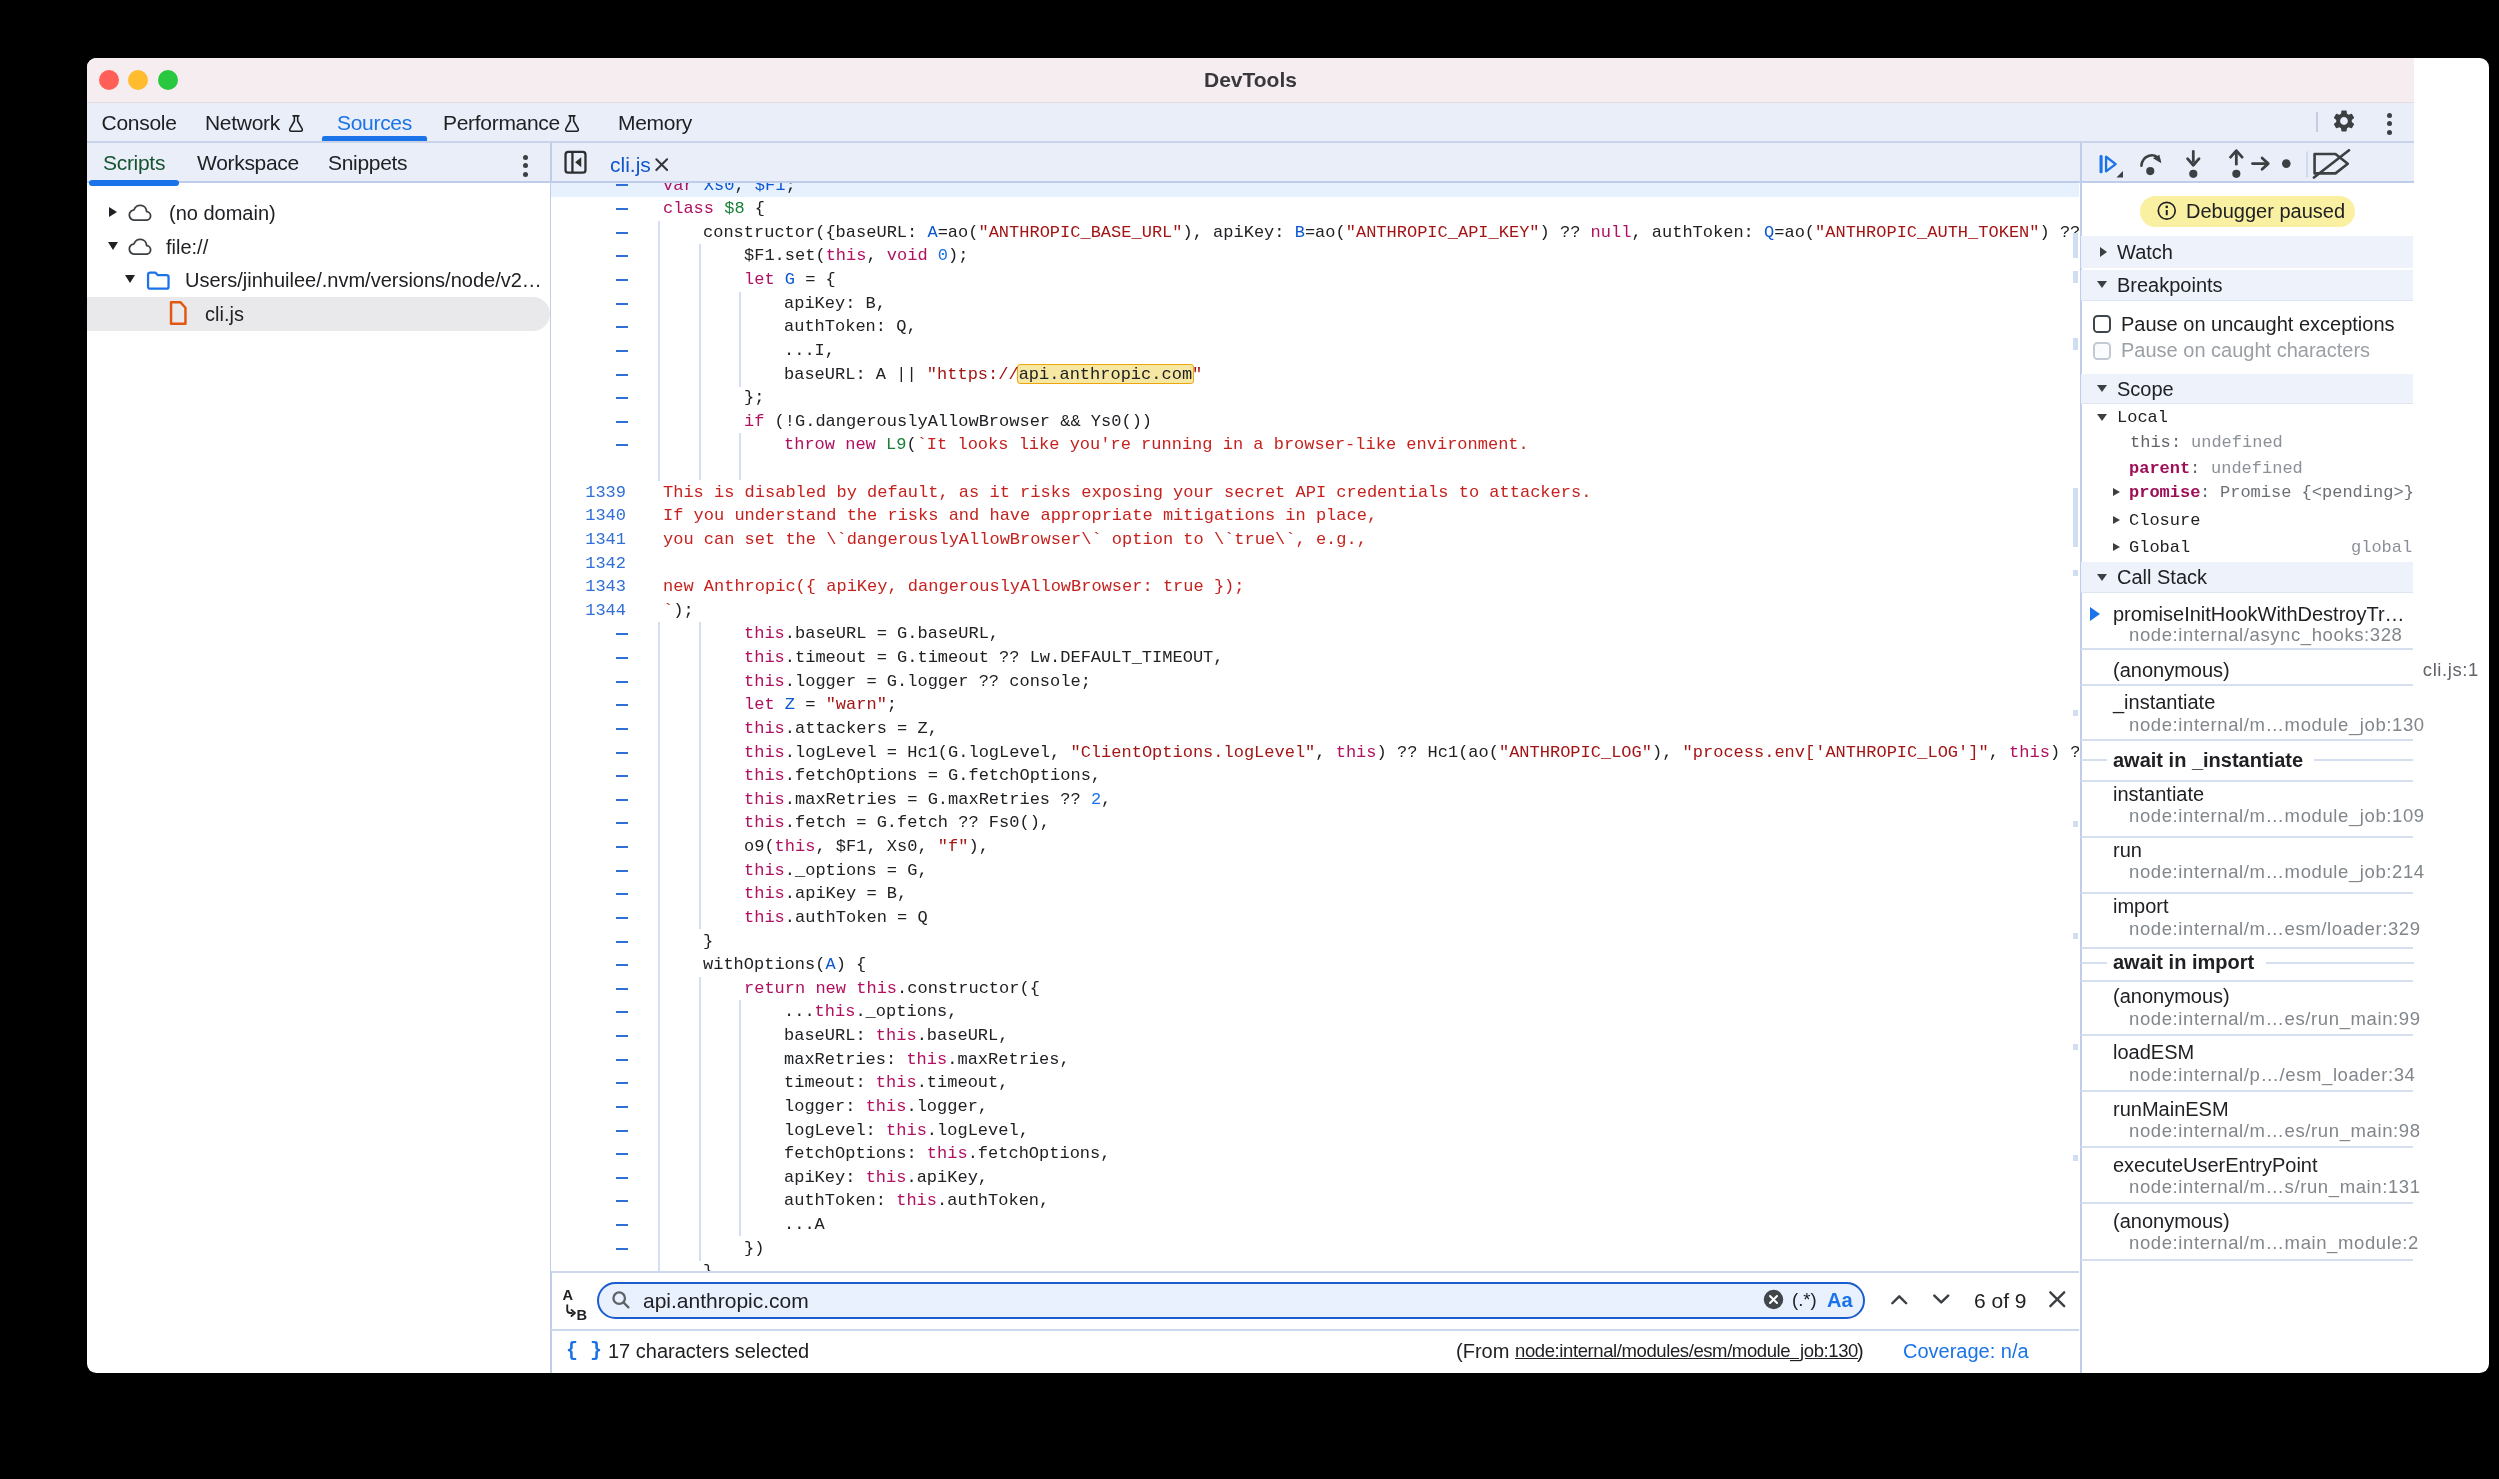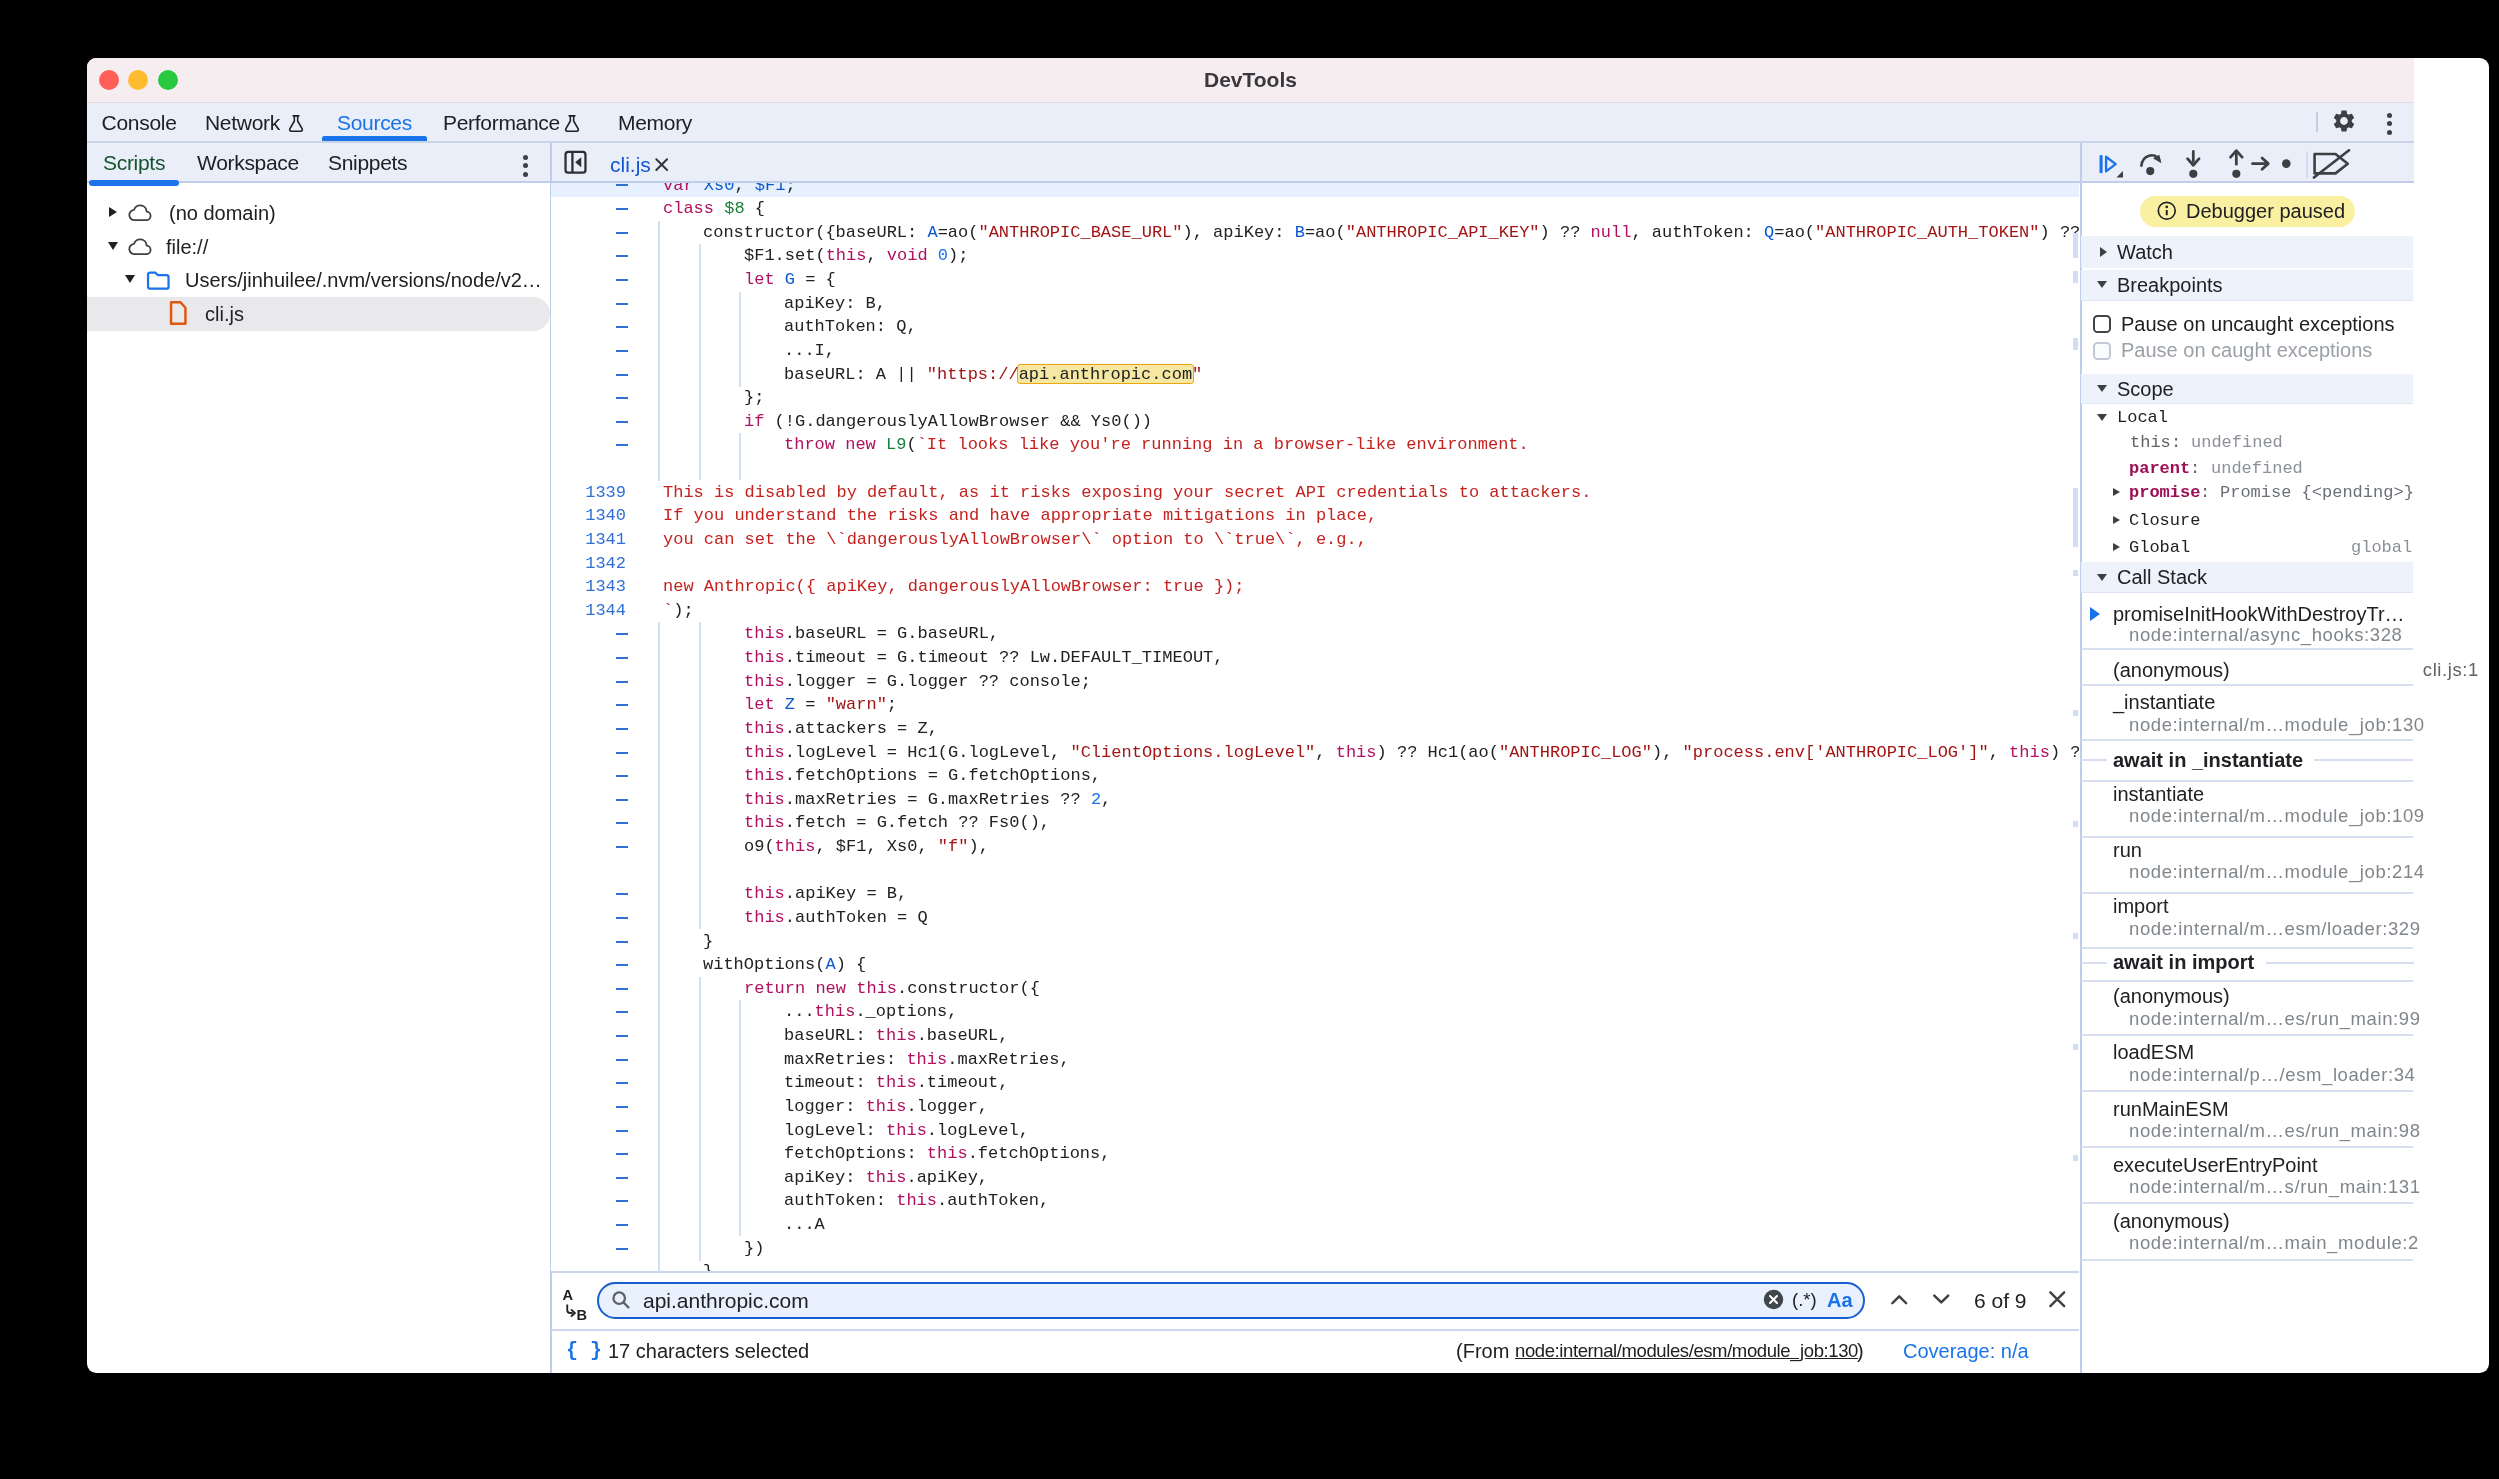--- a/index.html
+++ b/index.html
@@ -129,20 +129,21 @@
       <div style="position:absolute;left:0;top:439px;width:1528px;height:23.6px;font:17px/23.6px 'Liberation Mono',monospace;white-space:pre"><span style="position:absolute;left:65px;top:10.6px;width:11.5px;height:2.3px;background:#2f6fd6"></span><span style="position:absolute;left:193px;top:0"><span style="color:#b0105f">this</span><span style="color:#202124">.baseURL = G.baseURL,</span></span></div>
       <div style="position:absolute;left:0;top:463px;width:1528px;height:23.6px;font:17px/23.6px 'Liberation Mono',monospace;white-space:pre"><span style="position:absolute;left:65px;top:10.6px;width:11.5px;height:2.3px;background:#2f6fd6"></span><span style="position:absolute;left:193px;top:0"><span style="color:#b0105f">this</span><span style="color:#202124">.timeout = G.timeout ?? Lw.DEFAULT_TIMEOUT,</span></span></div>
       <div style="position:absolute;left:0;top:487px;width:1528px;height:23.6px;font:17px/23.6px 'Liberation Mono',monospace;white-space:pre"><span style="position:absolute;left:65px;top:10.6px;width:11.5px;height:2.3px;background:#2f6fd6"></span><span style="position:absolute;left:193px;top:0"><span style="color:#b0105f">this</span><span style="color:#202124">.logger = G.logger ?? console;</span></span></div>
       <div style="position:absolute;left:0;top:510px;width:1528px;height:23.6px;font:17px/23.6px 'Liberation Mono',monospace;white-space:pre"><span style="position:absolute;left:65px;top:10.6px;width:11.5px;height:2.3px;background:#2f6fd6"></span><span style="position:absolute;left:193px;top:0"><span style="color:#b0105f">let</span><span style="color:#202124"> </span><span style="color:#0b57d0">Z</span><span style="color:#202124"> = </span><span style="color:#a31515">"warn"</span><span style="color:#202124">;</span></span></div>
       <div style="position:absolute;left:0;top:534px;width:1528px;height:23.6px;font:17px/23.6px 'Liberation Mono',monospace;white-space:pre"><span style="position:absolute;left:65px;top:10.6px;width:11.5px;height:2.3px;background:#2f6fd6"></span><span style="position:absolute;left:193px;top:0"><span style="color:#b0105f">this</span><span style="color:#202124">.attackers = Z,</span></span></div>
       <div style="position:absolute;left:0;top:558px;width:1528px;height:23.6px;font:17px/23.6px 'Liberation Mono',monospace;white-space:pre"><span style="position:absolute;left:65px;top:10.6px;width:11.5px;height:2.3px;background:#2f6fd6"></span><span style="position:absolute;left:193px;top:0"><span style="color:#b0105f">this</span><span style="color:#202124">.logLevel = Hc1(G.logLevel, </span><span style="color:#a31515">"ClientOptions.logLevel"</span><span style="color:#202124">, </span><span style="color:#b0105f">this</span><span style="color:#202124">) ?? Hc1(ao(</span><span style="color:#a31515">"ANTHROPIC_LOG"</span><span style="color:#202124">), </span><span style="color:#a31515">"process.env['ANTHROPIC_LOG']"</span><span style="color:#202124">, </span><span style="color:#b0105f">this</span><span style="color:#202124">) ?</span></span></div>
       <div style="position:absolute;left:0;top:581px;width:1528px;height:23.6px;font:17px/23.6px 'Liberation Mono',monospace;white-space:pre"><span style="position:absolute;left:65px;top:10.6px;width:11.5px;height:2.3px;background:#2f6fd6"></span><span style="position:absolute;left:193px;top:0"><span style="color:#b0105f">this</span><span style="color:#202124">.fetchOptions = G.fetchOptions,</span></span></div>
       <div style="position:absolute;left:0;top:605px;width:1528px;height:23.6px;font:17px/23.6px 'Liberation Mono',monospace;white-space:pre"><span style="position:absolute;left:65px;top:10.6px;width:11.5px;height:2.3px;background:#2f6fd6"></span><span style="position:absolute;left:193px;top:0"><span style="color:#b0105f">this</span><span style="color:#202124">.maxRetries = G.maxRetries ?? </span><span style="color:#1a73e8">2</span><span style="color:#202124">,</span></span></div>
       <div style="position:absolute;left:0;top:628px;width:1528px;height:23.6px;font:17px/23.6px 'Liberation Mono',monospace;white-space:pre"><span style="position:absolute;left:65px;top:10.6px;width:11.5px;height:2.3px;background:#2f6fd6"></span><span style="position:absolute;left:193px;top:0"><span style="color:#b0105f">this</span><span style="color:#202124">.fetch = G.fetch ?? Fs0(),</span></span></div>
       <div style="position:absolute;left:0;top:652px;width:1528px;height:23.6px;font:17px/23.6px 'Liberation Mono',monospace;white-space:pre"><span style="position:absolute;left:65px;top:10.6px;width:11.5px;height:2.3px;background:#2f6fd6"></span><span style="position:absolute;left:193px;top:0"><span style="color:#202124">o9(</span><span style="color:#b0105f">this</span><span style="color:#202124">, $F1, Xs0, </span><span style="color:#a31515">"f"</span><span style="color:#202124">),</span></span></div>
+      <div style="position:absolute;left:0;top:676px;width:1528px;height:23.6px;font:17px/23.6px 'Liberation Mono',monospace;white-space:pre"><span style="position:absolute;left:65px;top:10.6px;width:11.5px;height:2.3px;background:#2f6fd6"></span><span style="position:absolute;left:193px;top:0"><span style="color:#b0105f">this</span><span style="color:#202124">._options = G,</span></span></div>
       <div style="position:absolute;left:0;top:699px;width:1528px;height:23.6px;font:17px/23.6px 'Liberation Mono',monospace;white-space:pre"><span style="position:absolute;left:65px;top:10.6px;width:11.5px;height:2.3px;background:#2f6fd6"></span><span style="position:absolute;left:193px;top:0"><span style="color:#b0105f">this</span><span style="color:#202124">.apiKey = B,</span></span></div>
       <div style="position:absolute;left:0;top:723px;width:1528px;height:23.6px;font:17px/23.6px 'Liberation Mono',monospace;white-space:pre"><span style="position:absolute;left:65px;top:10.6px;width:11.5px;height:2.3px;background:#2f6fd6"></span><span style="position:absolute;left:193px;top:0"><span style="color:#b0105f">this</span><span style="color:#202124">.authToken = Q</span></span></div>
       <div style="position:absolute;left:0;top:747px;width:1528px;height:23.6px;font:17px/23.6px 'Liberation Mono',monospace;white-space:pre"><span style="position:absolute;left:65px;top:10.6px;width:11.5px;height:2.3px;background:#2f6fd6"></span><span style="position:absolute;left:152px;top:0"><span style="color:#202124">}</span></span></div>
       <div style="position:absolute;left:0;top:770px;width:1528px;height:23.6px;font:17px/23.6px 'Liberation Mono',monospace;white-space:pre"><span style="position:absolute;left:65px;top:10.6px;width:11.5px;height:2.3px;background:#2f6fd6"></span><span style="position:absolute;left:152px;top:0"><span style="color:#202124">withOptions(</span><span style="color:#0b57d0">A</span><span style="color:#202124">) {</span></span></div>
       <div style="position:absolute;left:0;top:794px;width:1528px;height:23.6px;font:17px/23.6px 'Liberation Mono',monospace;white-space:pre"><span style="position:absolute;left:65px;top:10.6px;width:11.5px;height:2.3px;background:#2f6fd6"></span><span style="position:absolute;left:193px;top:0"><span style="color:#b0105f">return</span><span style="color:#202124"> </span><span style="color:#b0105f">new</span><span style="color:#202124"> </span><span style="color:#b0105f">this</span><span style="color:#202124">.constructor({</span></span></div>
       <div style="position:absolute;left:0;top:817px;width:1528px;height:23.6px;font:17px/23.6px 'Liberation Mono',monospace;white-space:pre"><span style="position:absolute;left:65px;top:10.6px;width:11.5px;height:2.3px;background:#2f6fd6"></span><span style="position:absolute;left:233px;top:0"><span style="color:#202124">...</span><span style="color:#b0105f">this</span><span style="color:#202124">._options,</span></span></div>
       <div style="position:absolute;left:0;top:841px;width:1528px;height:23.6px;font:17px/23.6px 'Liberation Mono',monospace;white-space:pre"><span style="position:absolute;left:65px;top:10.6px;width:11.5px;height:2.3px;background:#2f6fd6"></span><span style="position:absolute;left:233px;top:0"><span style="color:#202124">baseURL: </span><span style="color:#b0105f">this</span><span style="color:#202124">.baseURL,</span></span></div>
       <div style="position:absolute;left:0;top:865px;width:1528px;height:23.6px;font:17px/23.6px 'Liberation Mono',monospace;white-space:pre"><span style="position:absolute;left:65px;top:10.6px;width:11.5px;height:2.3px;background:#2f6fd6"></span><span style="position:absolute;left:233px;top:0"><span style="color:#202124">maxRetries: </span><span style="color:#b0105f">this</span><span style="color:#202124">.maxRetries,</span></span></div>
       <div style="position:absolute;left:0;top:888px;width:1528px;height:23.6px;font:17px/23.6px 'Liberation Mono',monospace;white-space:pre"><span style="position:absolute;left:65px;top:10.6px;width:11.5px;height:2.3px;background:#2f6fd6"></span><span style="position:absolute;left:233px;top:0"><span style="color:#202124">timeout: </span><span style="color:#b0105f">this</span><span style="color:#202124">.timeout,</span></span></div>
       <div style="position:absolute;left:0;top:912px;width:1528px;height:23.6px;font:17px/23.6px 'Liberation Mono',monospace;white-space:pre"><span style="position:absolute;left:65px;top:10.6px;width:11.5px;height:2.3px;background:#2f6fd6"></span><span style="position:absolute;left:233px;top:0"><span style="color:#202124">logger: </span><span style="color:#b0105f">this</span><span style="color:#202124">.logger,</span></span></div>
@@ -209,21 +210,21 @@
     <div style="position:absolute;left:2099px;top:138px;font:400 20px/30px 'Liberation Sans',sans-serif;color:#202124;white-space:pre;letter-spacing:0">Debugger paused</div>
     <div style="position:absolute;left:1994px;top:178px;width:332px;height:32px;background:#eef2fb;"></div>
     <div style="position:absolute;left:2013px;top:189px;width:0;height:0;border-top:5px solid transparent;border-bottom:5px solid transparent;border-left:7.7px solid #3c4043"></div>
     <div style="position:absolute;left:2030px;top:179px;font:400 20px/30px 'Liberation Sans',sans-serif;color:#202124;white-space:pre;letter-spacing:0">Watch</div>
     <div style="position:absolute;left:1994px;top:212px;width:332px;height:31px;background:#eef2fb;border-bottom:1.5px solid #dfe6f3"></div>
     <div style="position:absolute;left:2010px;top:223px;width:0;height:0;border-left:5px solid transparent;border-right:5px solid transparent;border-top:7.7px solid #3c4043"></div>
     <div style="position:absolute;left:2030px;top:212px;font:400 20px/30px 'Liberation Sans',sans-serif;color:#202124;white-space:pre;letter-spacing:0">Breakpoints</div>
     <div style="position:absolute;left:2006px;top:257px;width:17.7px;height:17.7px;border:2.3px solid #40454a;border-radius:4.6px;background:#fff"></div>
     <div style="position:absolute;left:2034px;top:251px;font:400 20px/30px 'Liberation Sans',sans-serif;color:#202124;white-space:pre;letter-spacing:0">Pause on uncaught exceptions</div>
     <div style="position:absolute;left:2006px;top:284px;width:17.7px;height:17.7px;border:2.3px solid #c3c9d4;border-radius:4.6px;background:#fafbfc"></div>
-    <div style="position:absolute;left:2034px;top:277px;font:400 20px/30px 'Liberation Sans',sans-serif;color:#9aa0a6;white-space:pre;letter-spacing:0">Pause on caught exceptions</div>
+    <div style="position:absolute;left:2034px;top:277px;font:400 20px/30px 'Liberation Sans',sans-serif;color:#9aa0a6;white-space:pre;letter-spacing:0">Pause on caught characters</div>
     <div style="position:absolute;left:1994px;top:316px;width:332px;height:30px;background:#eef2fb;border-bottom:1.5px solid #dfe6f3"></div>
     <div style="position:absolute;left:2010px;top:327px;width:0;height:0;border-left:5px solid transparent;border-right:5px solid transparent;border-top:7.7px solid #3c4043"></div>
     <div style="position:absolute;left:2030px;top:316px;font:400 20px/30px 'Liberation Sans',sans-serif;color:#202124;white-space:pre;letter-spacing:0">Scope</div>
     <div style="position:absolute;left:2010px;top:356px;width:0;height:0;border-left:5px solid transparent;border-right:5px solid transparent;border-top:7.7px solid #3c4043"></div>
     <div style="position:absolute;left:2030px;top:347px;font:400 17px/25.4px 'Liberation Mono',monospace;color:#202124;white-space:pre;letter-spacing:0">Local</div>
     <div style="position:absolute;left:2043px;top:372px;font:400 17px/25.4px 'Liberation Mono',monospace;color:#5f6368;white-space:pre;letter-spacing:0">this</div>
     <div style="position:absolute;left:2084px;top:372px;font:400 17px/25.4px 'Liberation Mono',monospace;color:#5f6368;white-space:pre;letter-spacing:0">: </div>
     <div style="position:absolute;left:2104px;top:372px;font:400 17px/25.4px 'Liberation Mono',monospace;color:#8b9098;white-space:pre;letter-spacing:0">undefined</div>
     <div style="position:absolute;left:2042px;top:398px;font:700 17px/25.4px 'Liberation Mono',monospace;color:#9d0e56;white-space:pre;letter-spacing:0">parent</div>
     <div style="position:absolute;left:2103px;top:398px;font:400 17px/25.4px 'Liberation Mono',monospace;color:#5f6368;white-space:pre;letter-spacing:0">:</div>

